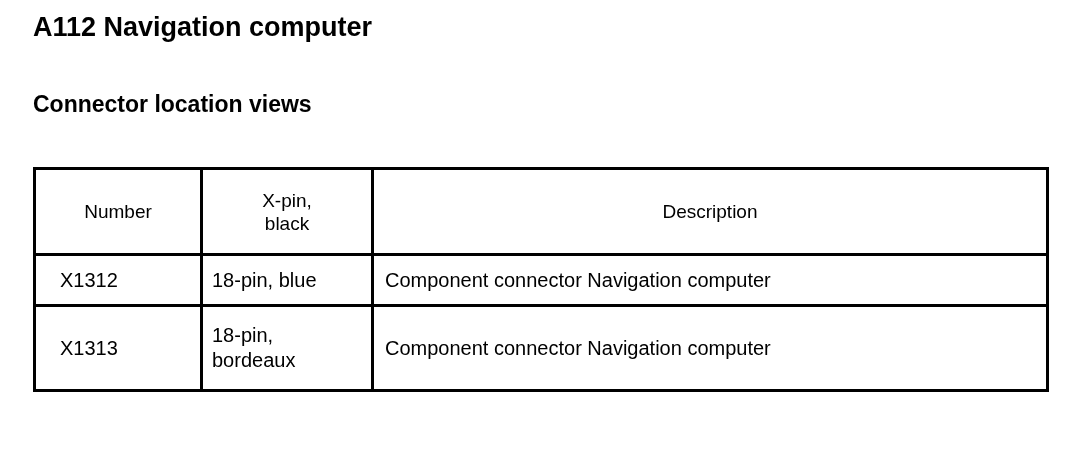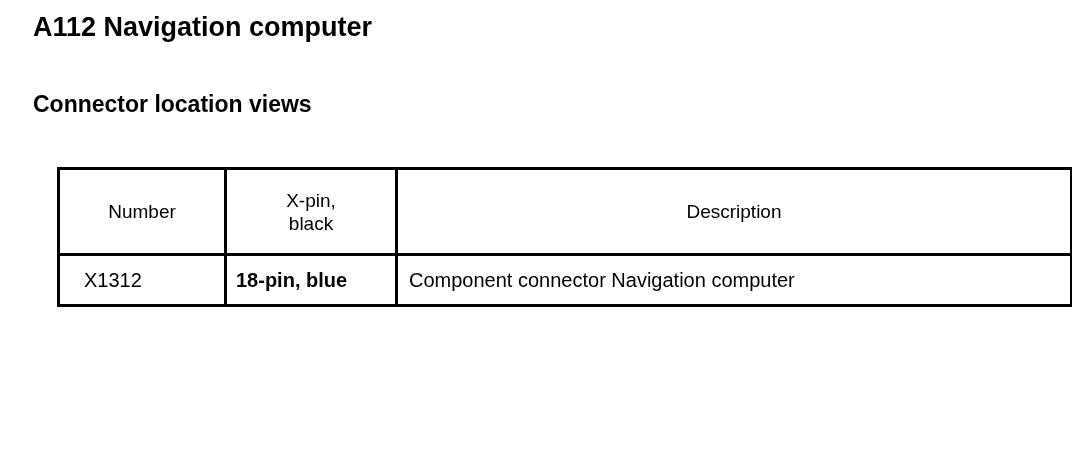--- a/index.html
+++ b/index.html
@@ -41,21 +41,20 @@
     white-space: nowrap;
   }
   .conn-table {
     position: absolute;
     left: 33px;
     top: 167px;
     width: 1013px;
     border-collapse: collapse;
     table-layout: fixed;
     background: #ffffff;
-    margin-left: 24px;
   }
   .conn-table td,
   .conn-table th {
     border: 3px solid #000000;
     padding: 0;
     vertical-align: middle;
     font-weight: normal;
     background: #ffffff;
   }
   .col-number  { width: 167px; }
@@ -80,21 +79,21 @@
   }
   tbody .cell-number {
     height: 48px;
     text-align: left;
   }
   tbody .cell-number .cell-inner { padding: 0 0 0 24px; }
 
   tbody .cell-xpin {
     text-align: left;
   }
-  tbody .cell-xpin .cell-inner { padding: 0 0 0 9px; font-weight: bold; }
+  tbody .cell-xpin .cell-inner { padding: 0 0 0 9px; }
 
   tbody .cell-desc {
     text-align: left;
   }
   tbody .cell-desc .cell-inner { padding: 0 0 0 11px; }
 
   tr.row-tall td { height: 82px; }
   tr.row-short td { height: 48px; }
 
   .cell-inner { display: block; }
@@ -136,18 +135,30 @@
           <span class="cell-inner">X1312</span>
         </td>
         <td class="cell-xpin">
           <span class="cell-inner line">18-pin, blue</span>
         </td>
         <td class="cell-desc">
           <span class="cell-inner">Component connector Navigation computer</span>
         </td>
       </tr>
 
+      <tr class="row-tall">
+        <td class="cell-number">
+          <span class="cell-inner">X1313</span>
+        </td>
+        <td class="cell-xpin">
+          <span class="cell-inner line">18-pin,</span>
+          <span class="cell-inner line">bordeaux</span>
+        </td>
+        <td class="cell-desc">
+          <span class="cell-inner">Component connector Navigation computer</span>
+        </td>
+      </tr>
 
 
     </tbody>
   </table>
 
 </div>
 
 </body></html>

